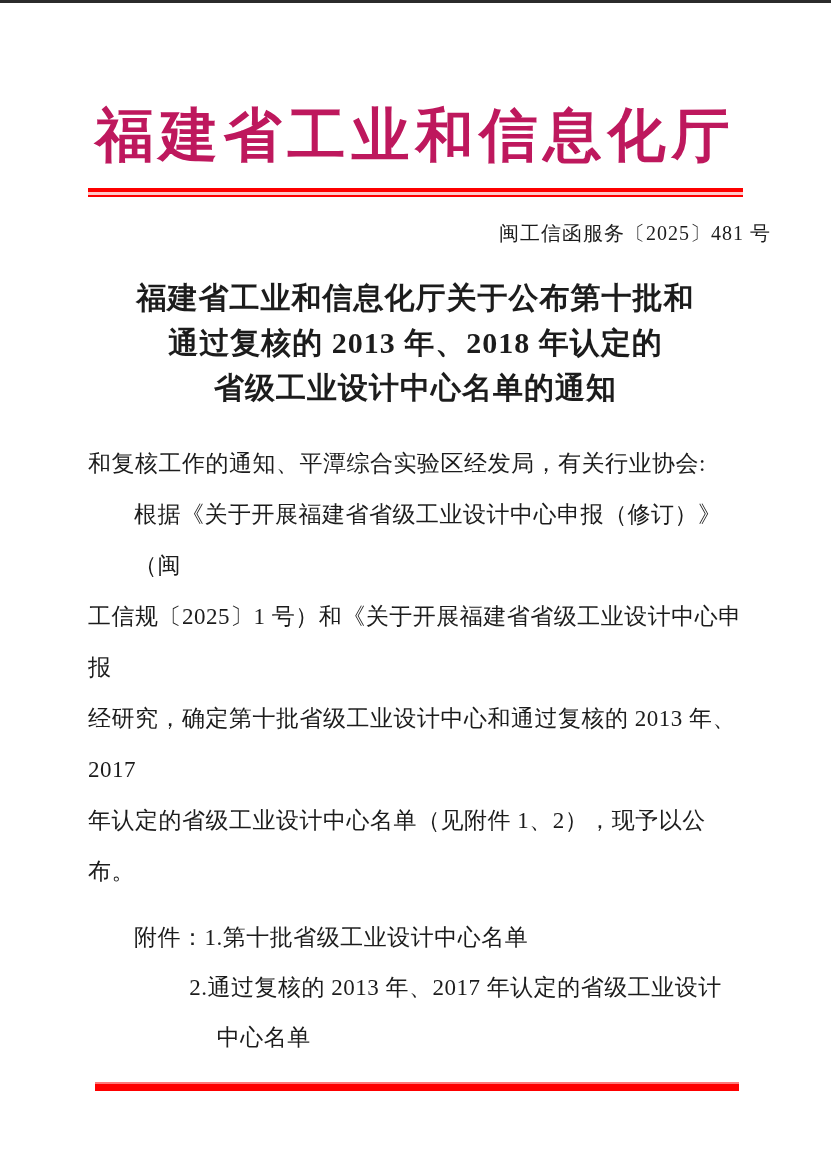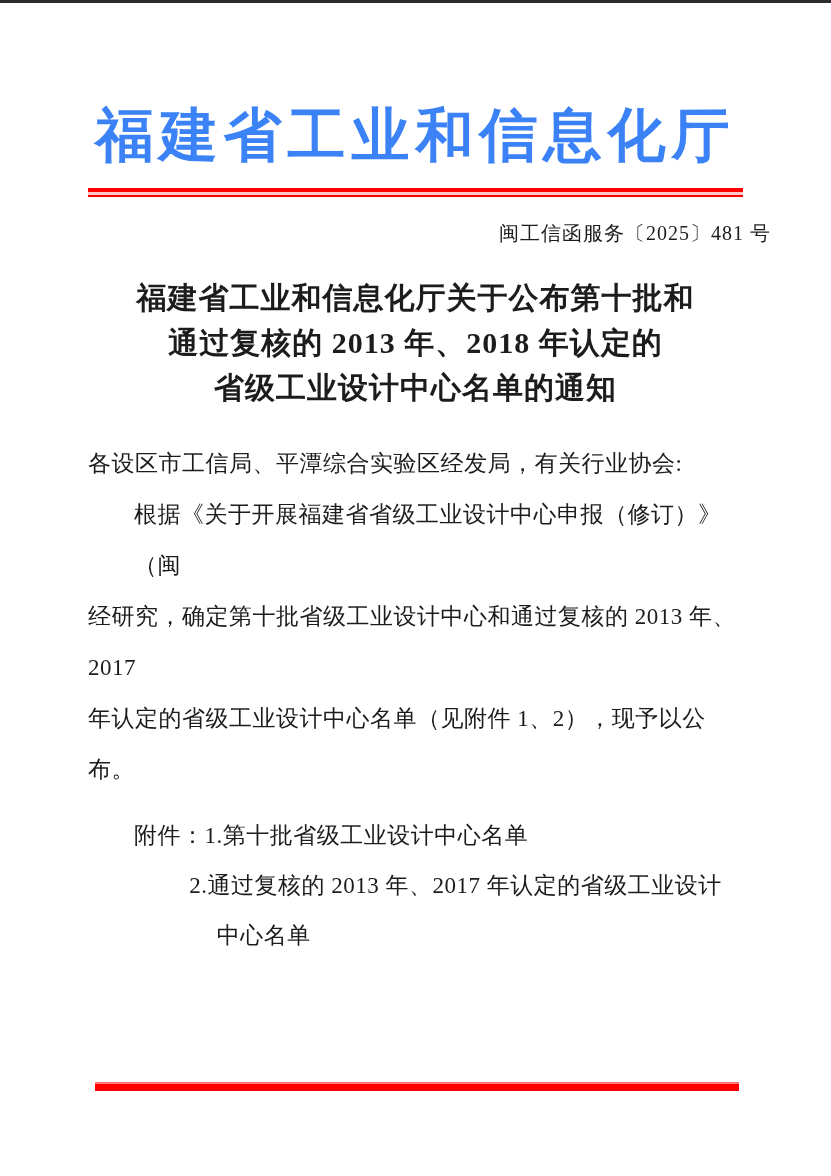--- a/index.html
+++ b/index.html
@@ -21,21 +21,21 @@
   .top-edge {
     width: 100%;
     height: 3px;
     background: #2b2b2b;
   }
   .letterhead {
     margin-top: 95px;
     line-height: 76px;
     font-size: 58px;
     font-weight: bold;
-    color: #3b82f6;
+    color: #be185d;
     text-align: center;
     letter-spacing: 6px;
     white-space: nowrap;
   }
   .header-rule {
     margin: 14px 88px 0 88px;
     height: 3px;
     background: #ffc9c9;
     border-top: 4px solid #fe0000;
     border-bottom: 2px solid #fe0000;
@@ -96,22 +96,23 @@
 
   <div class="doc-number">闽工信函服务〔2025〕481 号</div>
 
   <div class="doc-title">
     <div>福建省工业和信息化厅关于公布第十批和</div>
     <div>通过复核的 2013 年、2018 年认定的</div>
     <div>省级工业设计中心名单的通知</div>
   </div>
 
   <div class="body-text">
-    <div>各设区市工信局、平潭综合实验区经发局，有关行业协会:</div>
+    <div>和复核工作的通知、平潭综合实验区经发局，有关行业协会:</div>
     <div class="indent">根据《关于开展福建省省级工业设计中心申报（修订）》（闽</div>
+    <div>工信规〔2025〕1 号）和《关于开展福建省省级工业设计中心申报</div>
     <div>经研究，确定第十批省级工业设计中心和通过复核的 2013 年、2017</div>
     <div>年认定的省级工业设计中心名单（见附件 1、2），现予以公布。</div>
   </div>
 
   <div class="attachments">
     <div class="att-line-1">附件：1.第十批省级工业设计中心名单</div>
     <div class="att-line-2">2.通过复核的 2013 年、2017 年认定的省级工业设计</div>
     <div class="att-line-3">中心名单</div>
   </div>
 

